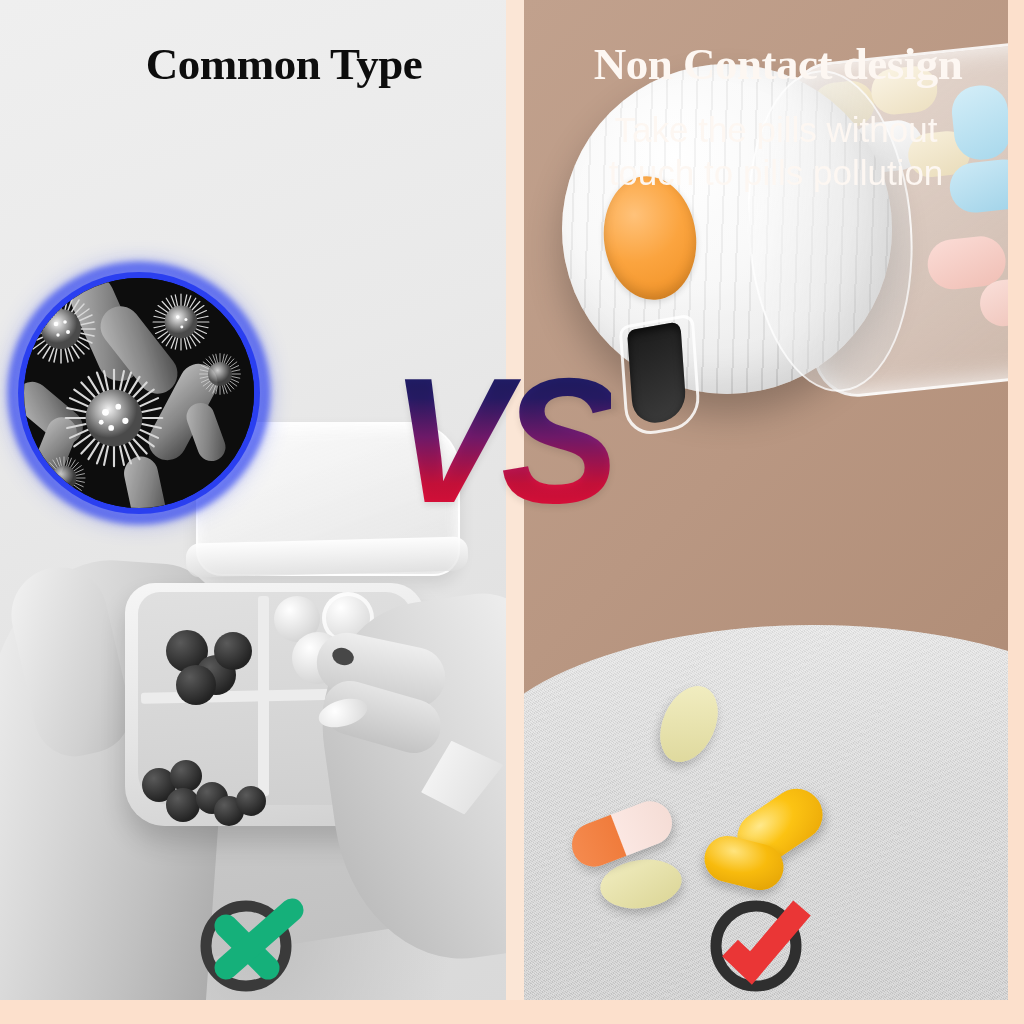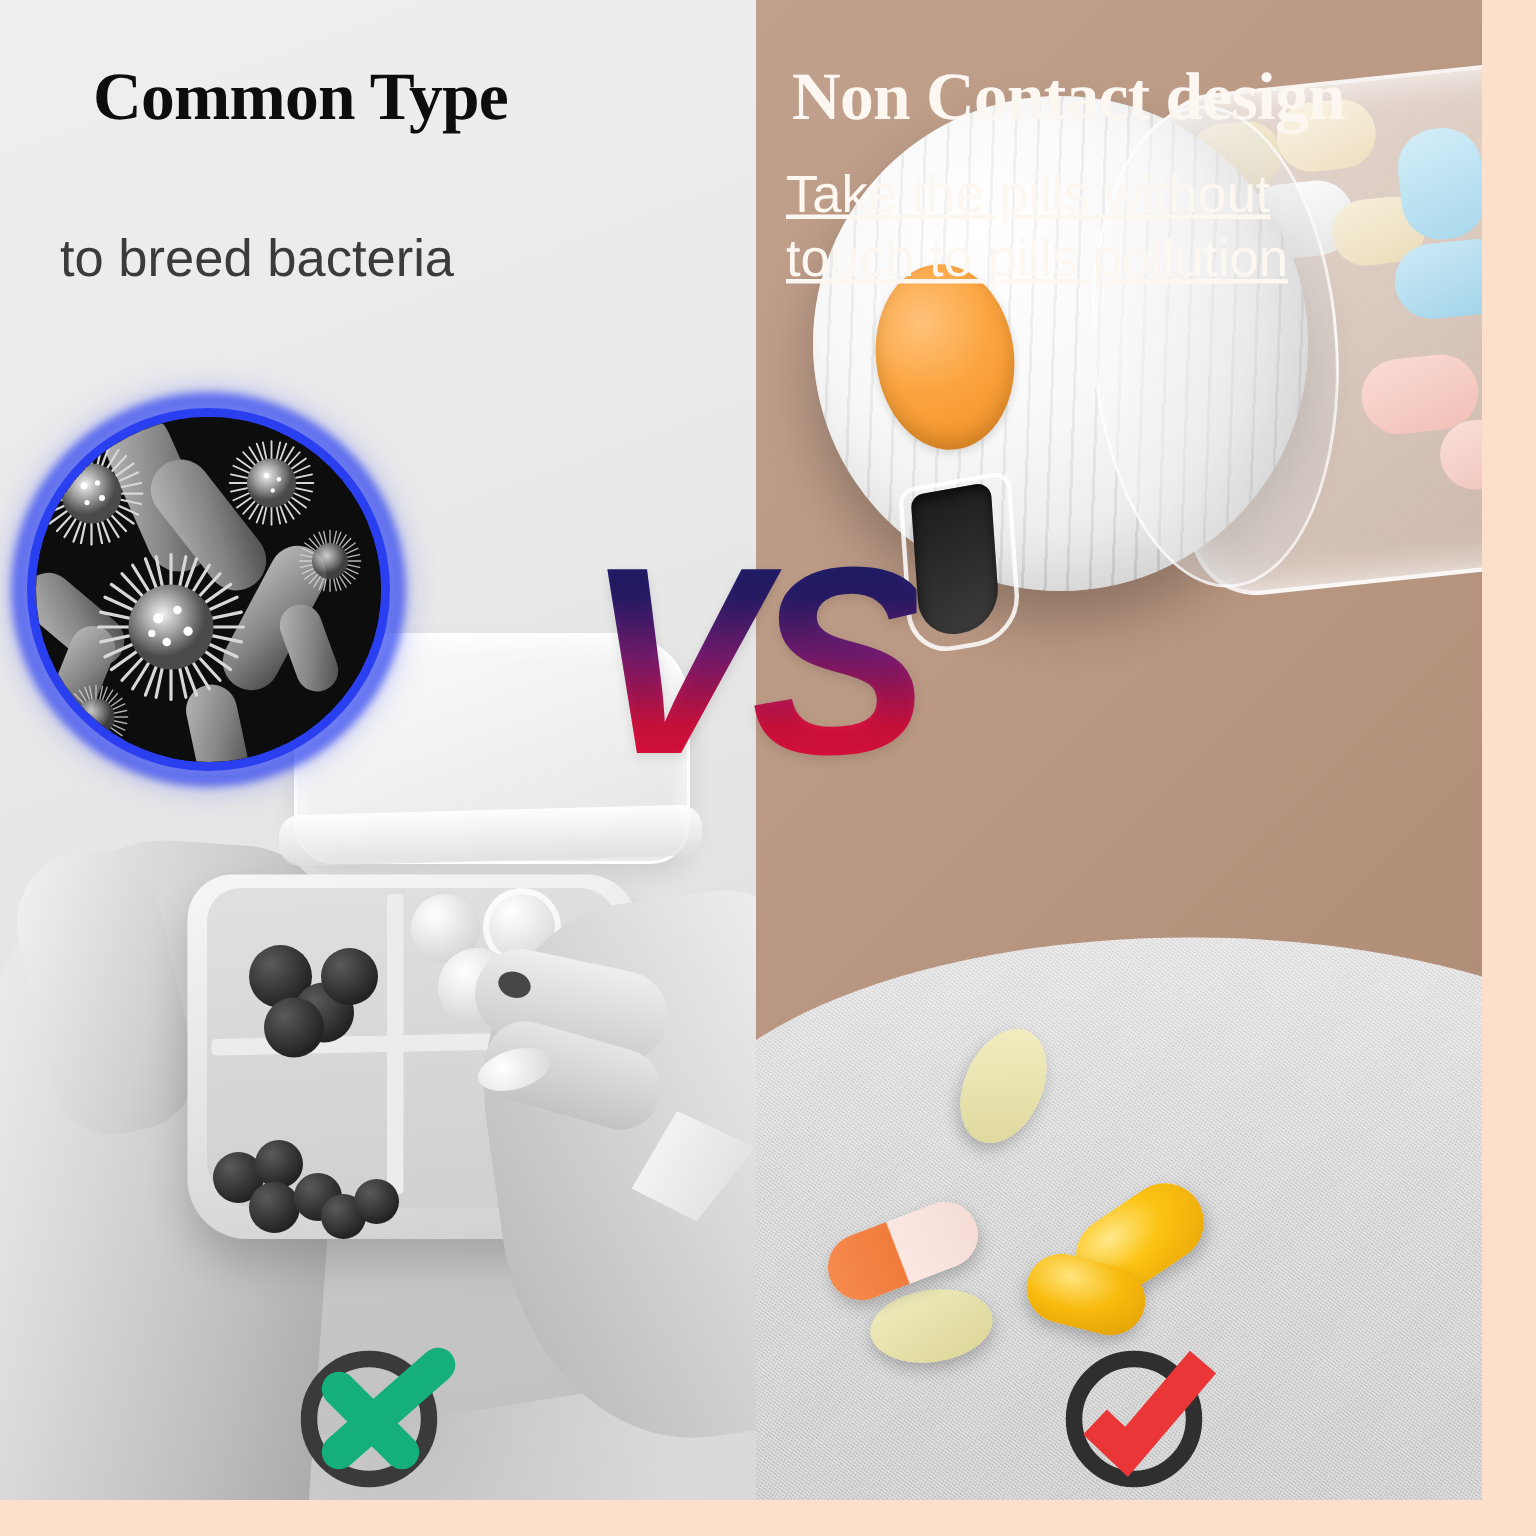--- a/index.html
+++ b/index.html
@@ -13,39 +13,39 @@
     width:1024px;height:1024px;
     overflow:hidden;
     background:#fce0cc;
   }
 
   
   .panel{position:absolute;top:0;bottom:24px;overflow:hidden;}
   .panel-left{left:0;width:506px;
     background:linear-gradient(135deg,#eceded 0%,#e7e8e8 45%,#dedfdf 100%);}
   .divider{position:absolute;left:506px;top:0;bottom:0;width:18px;background:#fbe6d6;}
-  .panel-right{left:504px;width:484px;background:#737373;}
-
-  
-  .hdr{position:absolute;left:0;right:0;top:0;z-index:30;}
+  .panel-right{left:524px;width:484px;background:#737373;}
+
+  
+  .hdr{position:absolute;left:0;right:0;top:0;z-index:30;text-align:center;}
   .title{
     font-family:"Liberation Serif", serif;
     font-weight:700;
     letter-spacing:-0.5px;
     margin:0;
   }
   .subtitle{
     font-family:"Liberation Sans", sans-serif;
     font-weight:400;
     margin:0;
   }
   .hdr-left .title{font-size:45px;color:#0d0d0d;padding:42px 0 0 62px;line-height:1;}
   .hdr-left .subtitle{font-size:35px;color:#3b3b3b;padding:22px 0 0 40px;line-height:1.22;}
   .hdr-right .title{font-size:45px;color:#fdf7f2;padding:42px 0 0 24px;line-height:1;}
-  .hdr-right .subtitle{font-size:35px;color:#fdf7f2;padding:22px 0 0 20px;line-height:1.22;text-decoration:underline;}
+  .hdr-right .subtitle{font-size:35px;color:#fdf7f2;padding:22px 0 0 20px;line-height:1.22;}
 
   
   .photo-left{position:absolute;inset:0;filter:grayscale(1);}
   .pl-bg{position:absolute;inset:0;
     background:
       radial-gradient(ellipse 60% 45% at 52% 92%, #bfbfbf 0%, rgba(191,191,191,0) 62%),
       linear-gradient(160deg,#efefef 0%,#e9e9e9 40%,#d9d9d9 100%);}
   
   .pl-plane{position:absolute;left:-60px;bottom:0;width:620px;height:300px;
     background:linear-gradient(180deg,#cfcfcf,#c2c2c2);
@@ -326,21 +326,20 @@
               <circle r="20" fill="url(#cocc)"></circle>
             </g>
         </svg>
       </div>
     </div>
 
     <div class="hdr hdr-left">
       <h1 class="title">Common Type</h1>
       <p class="subtitle">
         <br>
-        <span>to breed bacteria</span>
       </p>
     </div>
   </div>
 
   <div class="divider"></div>
 
   <div class="panel panel-right">
 
     <div class="photo-right">
       <div class="pr-bg"></div>

